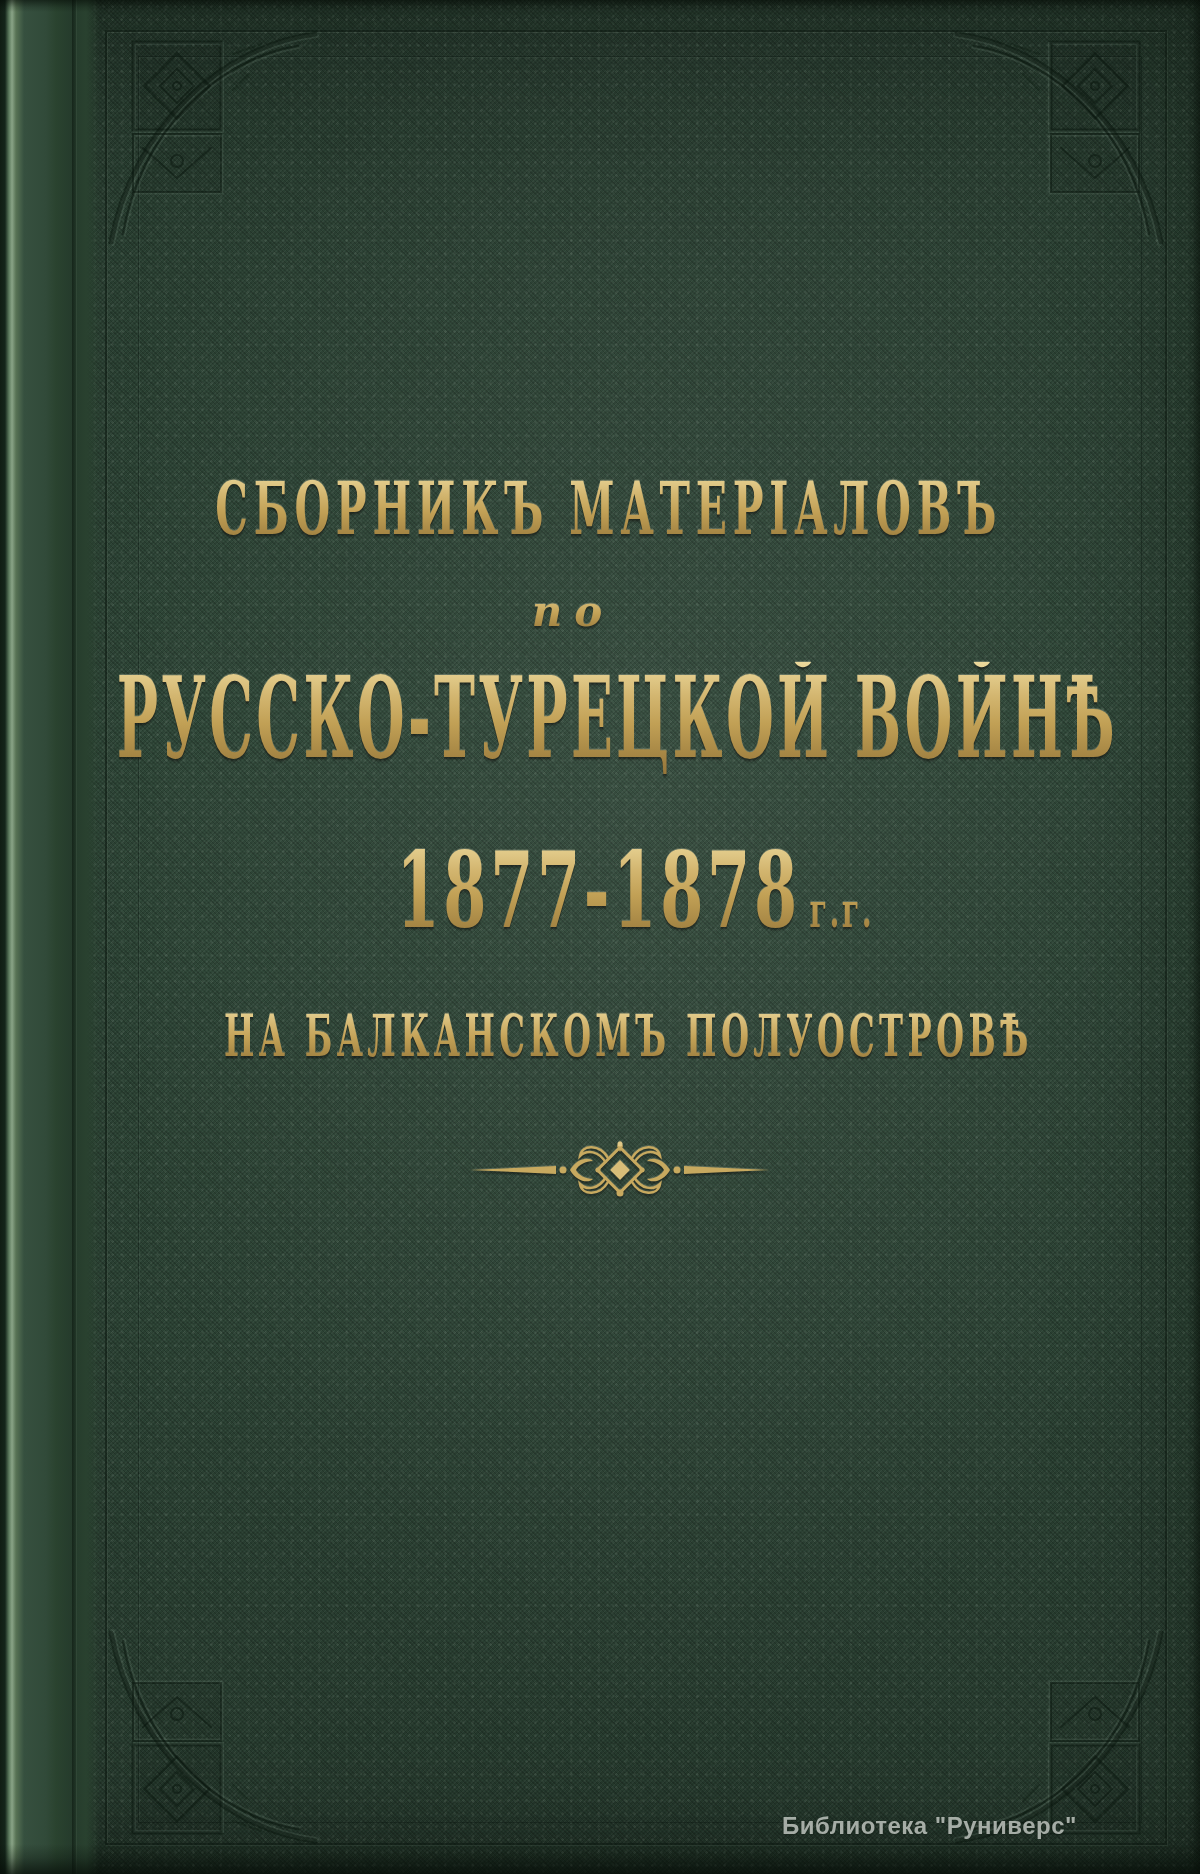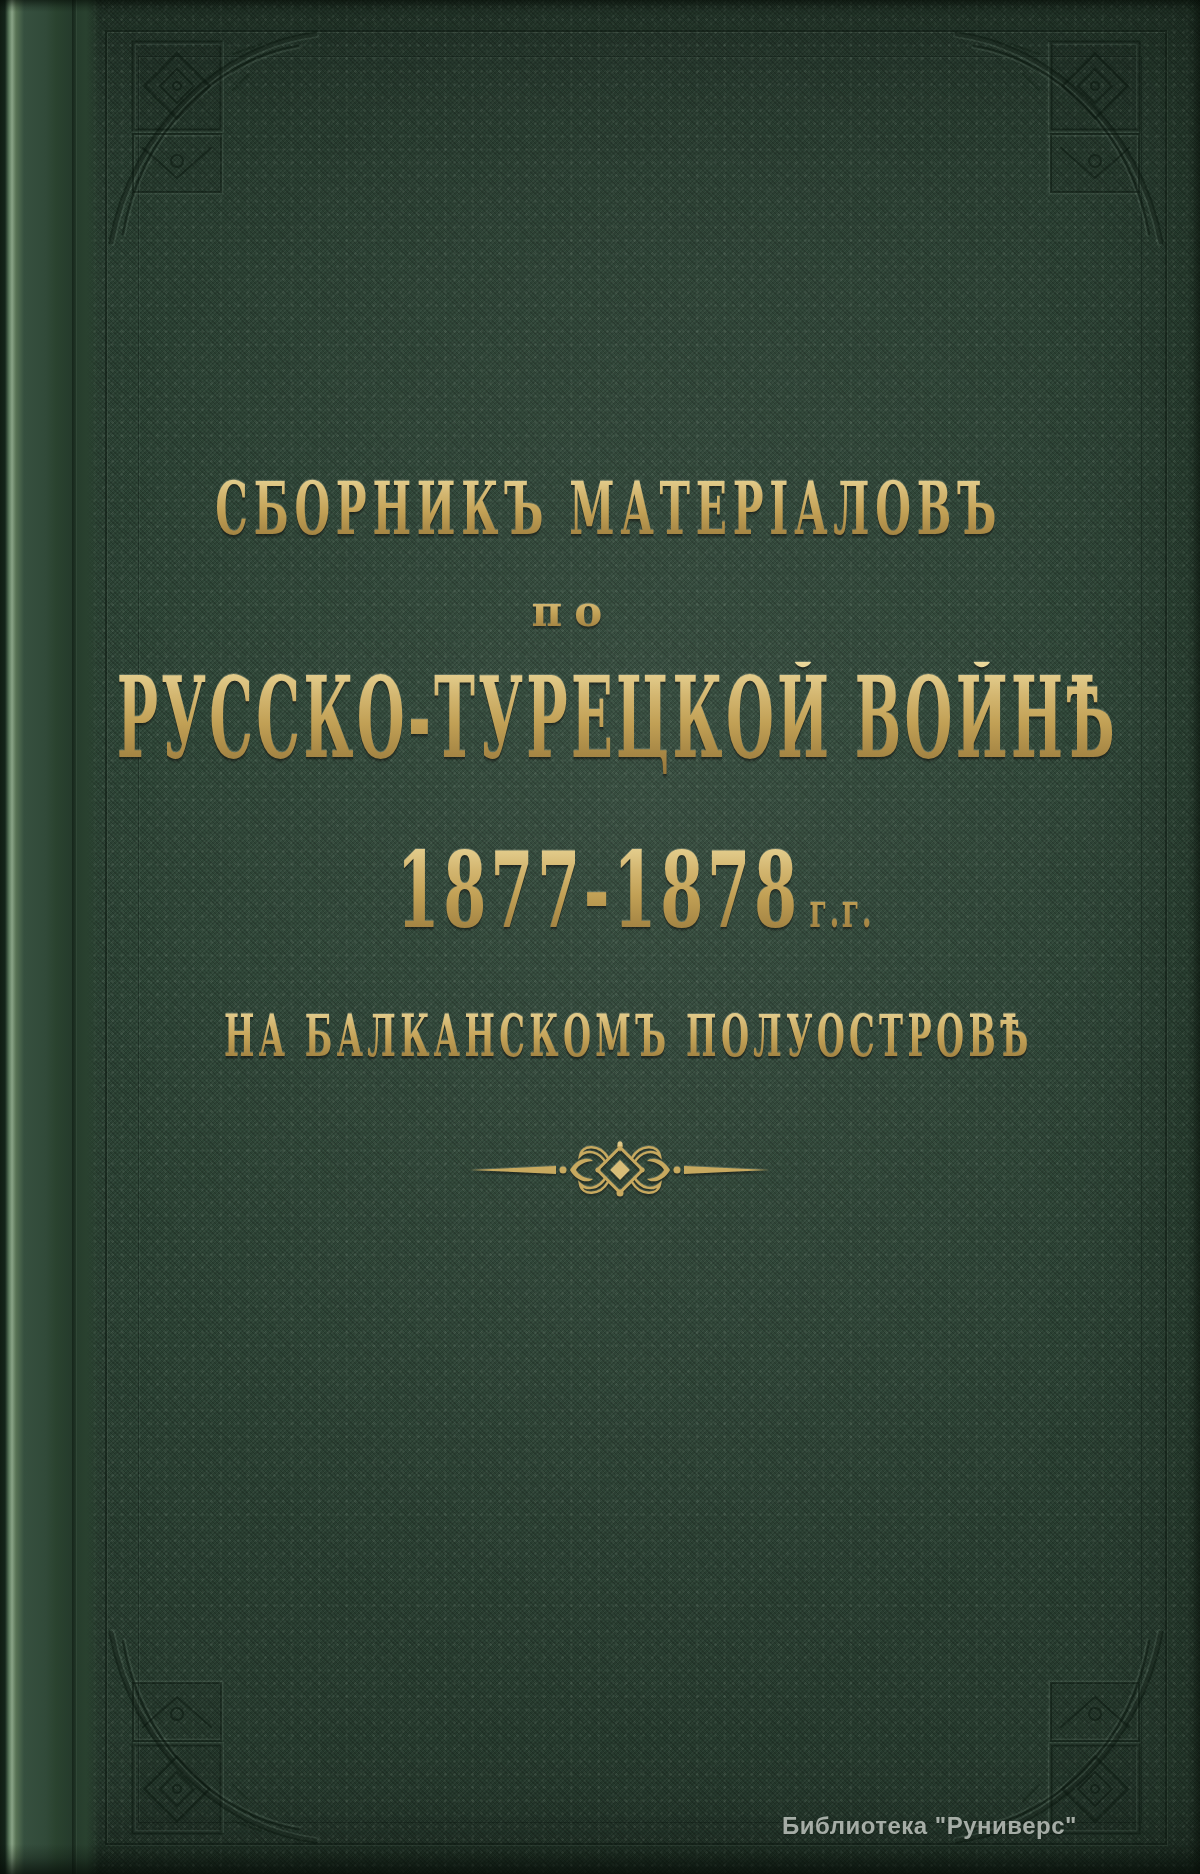--- a/index.html
+++ b/index.html
@@ -64,21 +64,21 @@
     white-space:nowrap;line-height:1;font-weight:bold;
     transform-origin:50% 0;
     background:linear-gradient(180deg,#ecd99c 0%,#d3b670 30%,#c1a055 55%,#95763a 100%);
     -webkit-background-clip:text;background-clip:text;
     -webkit-text-fill-color:transparent;color:#c7a95f;
     filter:drop-shadow(0 2px 1px rgba(0,0,0,0.55)) drop-shadow(0 -1px 0 rgba(255,248,210,0.22));
   }
   .t1{top:472px;left:9px;}
   .t1 .gold{font-size:64px;letter-spacing:9px;transform:scale(0.64,1.15);}
   .prep{top:591px;left:-27px;}
-  .prep .gold{font-size:42px;letter-spacing:12px;}
+  .prep .gold{font-size:42px;letter-spacing:12px;font-style:italic;}
   .t2{top:662px;left:17px;}
   .t2 .gold{font-size:100px;letter-spacing:6px;transform:scale(0.55,1.12);}
   .yrs{top:838px;left:35px;}
   .yrs .gold{font-size:100px;letter-spacing:6px;transform:scale(0.62,1.05);display:inline-flex;align-items:baseline;}
   .yrs .suffix{font-size:46px;margin-left:14px;letter-spacing:4px;}
   .sub{top:1007px;left:28px;}
   .sub .gold{font-size:52px;letter-spacing:7px;transform:scale(0.62,1.12);}
 
   
   .ornament{position:absolute;left:470px;top:1140px;

